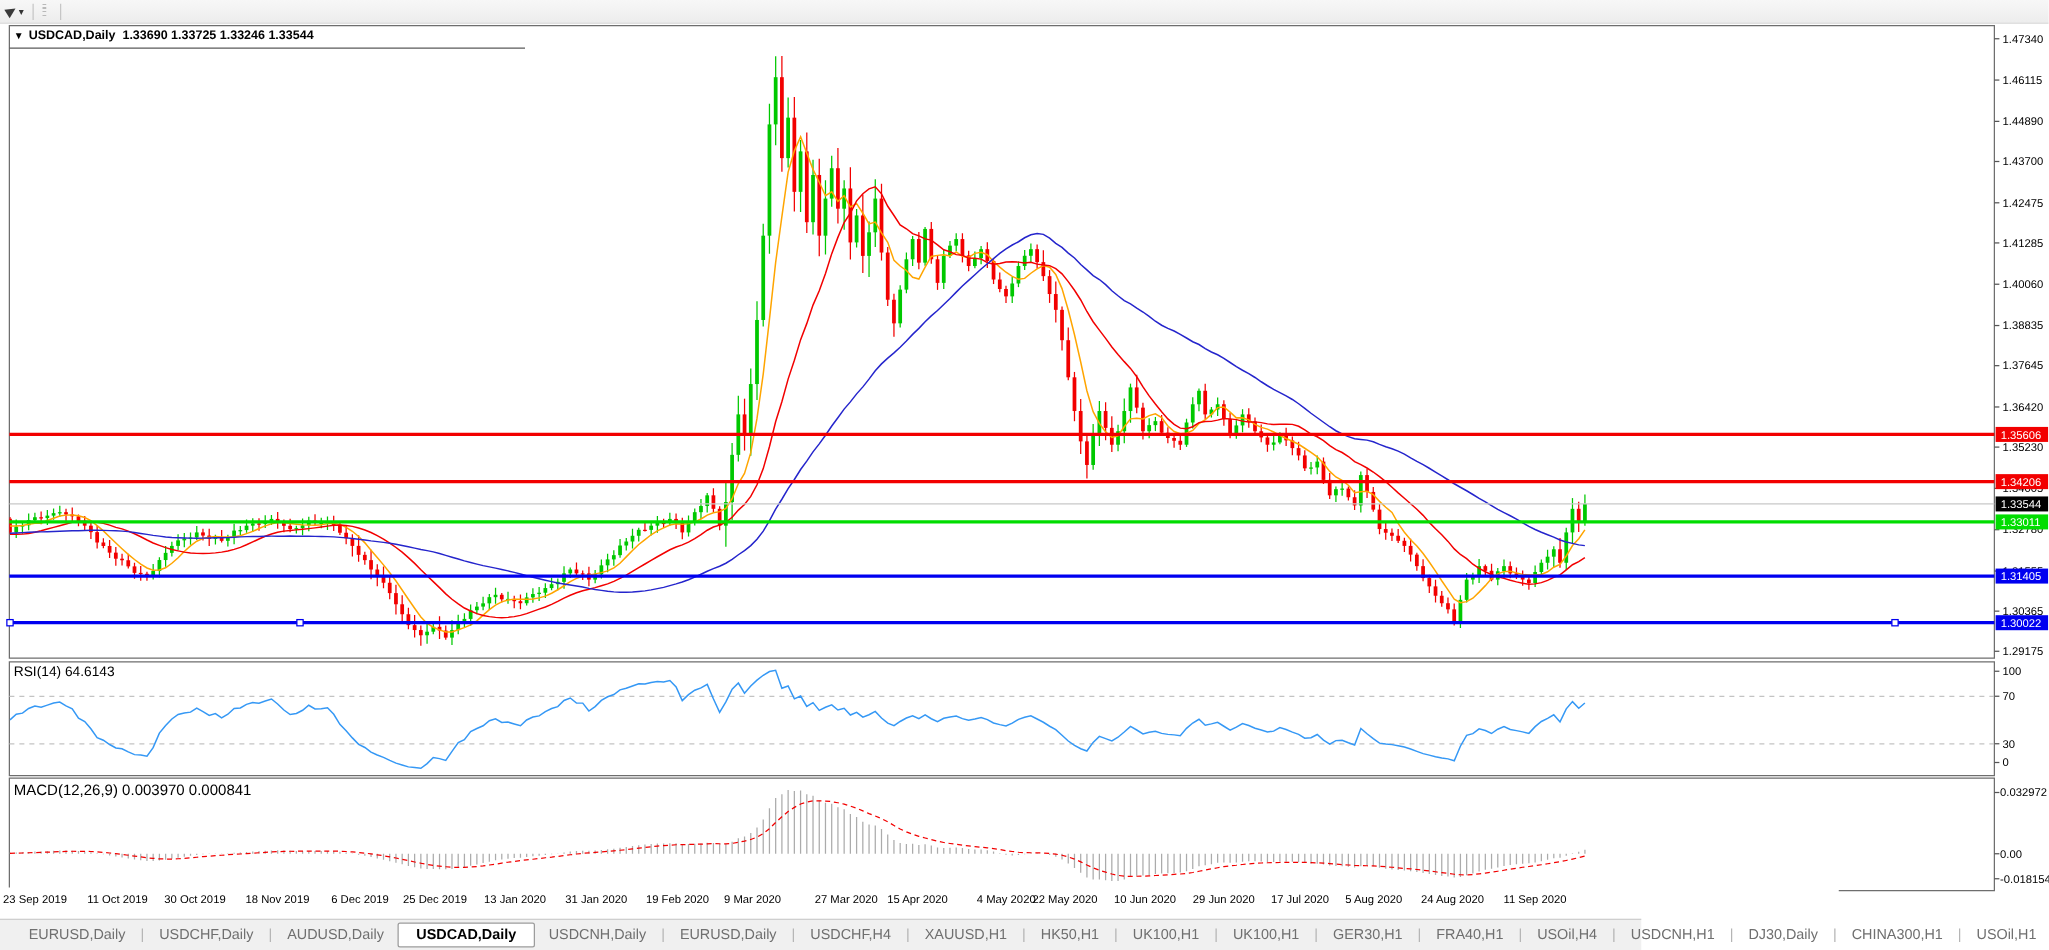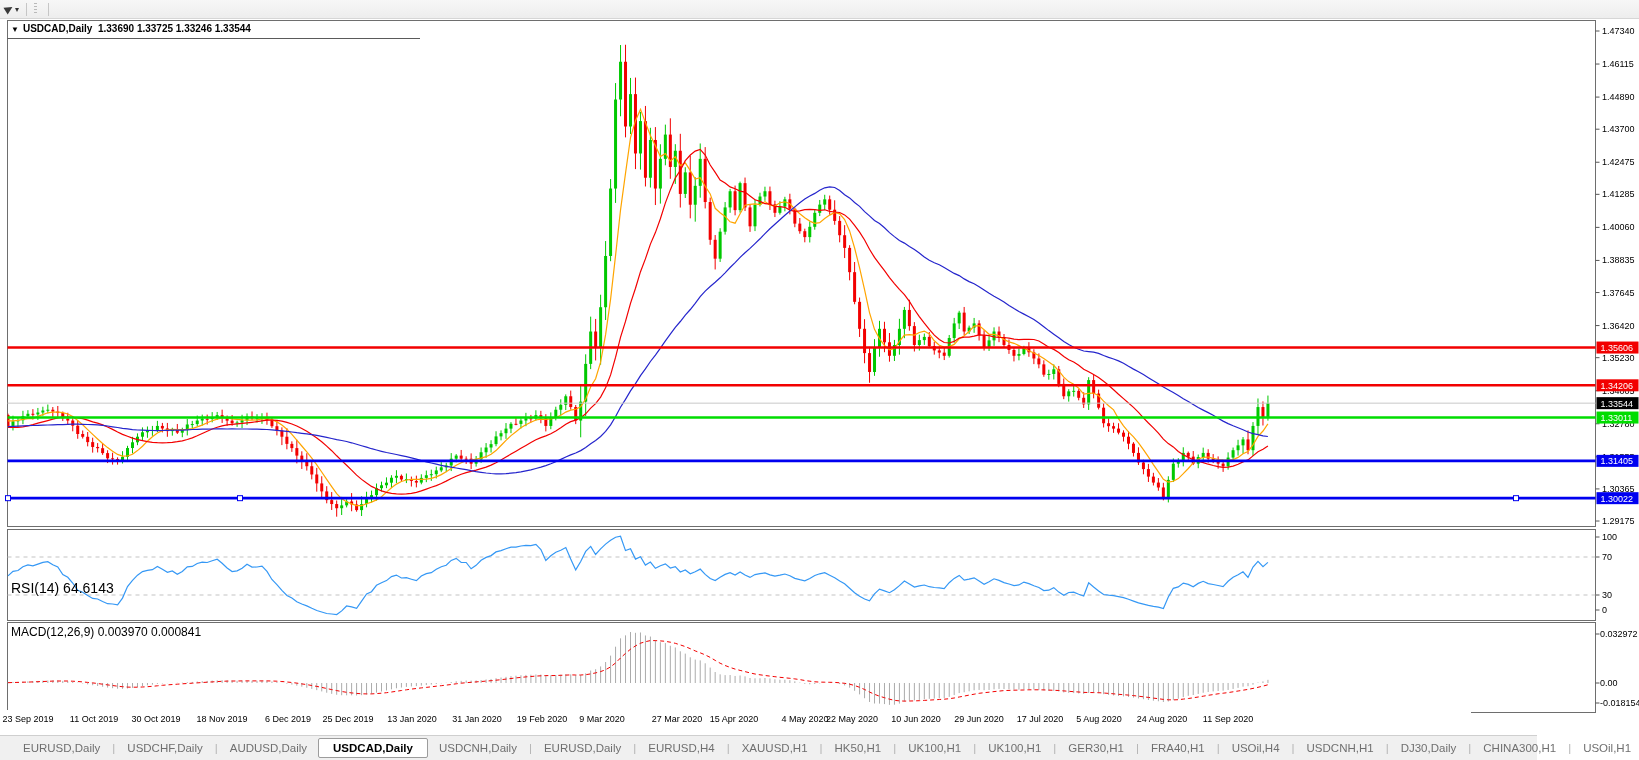--- a/index.html
+++ b/index.html
@@ -25,29 +25,29 @@
   .tf-btn{min-width:26px;text-align:center;padding:1px 3px;margin:0 1px;
     border:1px solid transparent;border-radius:2px;cursor:default;}
   .tf-btn.active{background:#fbfbfb;border:1px solid #a6a6a6;}
   
   #gfx{position:absolute;top:0;left:0;z-index:1;}
   #gfx text{font-family:"Liberation Sans",sans-serif;}
   
   .ovl{position:absolute;z-index:3;white-space:nowrap;color:#000;}
   #chart-title{top:23px;left:11px;font-size:10px;font-weight:bold;}
   #chart-title .dd{font-size:8px;margin-right:4px;font-weight:normal;}
-  #rsi-label{top:532px;left:11px;font-size:14px;margin-top:48px;}
+  #rsi-label{top:532px;left:11px;font-size:11px;}
   #macd-label{top:625px;left:11px;font-size:12px;}
   
   #dates{position:absolute;top:710px;left:0;width:1471px;height:22px;background:#fff;z-index:2;}
   #dates span{position:absolute;top:4px;transform:translateX(-50%);
     font-size:9px;color:#000;white-space:nowrap;}
   
   #tabbar{
-    position:absolute;top:735px;left:0;width:1537px;height:25px;z-index:5;
+    position:absolute;top:735px;left:0;width:1313px;height:25px;z-index:5;
     background:#f0f0f0;border-top:1px solid #cfcfcf;
     display:flex;align-items:center;font-size:11.5px;color:#6f6f6f;
     padding-left:12px;box-sizing:border-box;
   }
   .tab{padding:2px 11px;cursor:default;}
   .tab.active{background:#ffffff;border:1px solid #9c9c9c;border-radius:2px;
     color:#000;font-weight:bold;padding:3px 14px;}
   .tab-sep{color:#b3b3b3;padding:0 1px;}
 </style>
 </head>
@@ -980,21 +980,21 @@
       <span class="tab">EURUSD,Daily</span>
       <span class="tab-sep">|</span>
       <span class="tab">USDCHF,Daily</span>
       <span class="tab-sep">|</span>
       <span class="tab">AUDUSD,Daily</span>
       <span class="tab active">USDCAD,Daily</span>
       <span class="tab">USDCNH,Daily</span>
       <span class="tab-sep">|</span>
       <span class="tab">EURUSD,Daily</span>
       <span class="tab-sep">|</span>
-      <span class="tab">EURUSD,H4</span>
+      <span class="tab">USDCHF,H4</span>
       <span class="tab-sep">|</span>
       <span class="tab">XAUUSD,H1</span>
       <span class="tab-sep">|</span>
       <span class="tab">HK50,H1</span>
       <span class="tab-sep">|</span>
       <span class="tab">UK100,H1</span>
       <span class="tab-sep">|</span>
       <span class="tab">UK100,H1</span>
       <span class="tab-sep">|</span>
       <span class="tab">GER30,H1</span>

